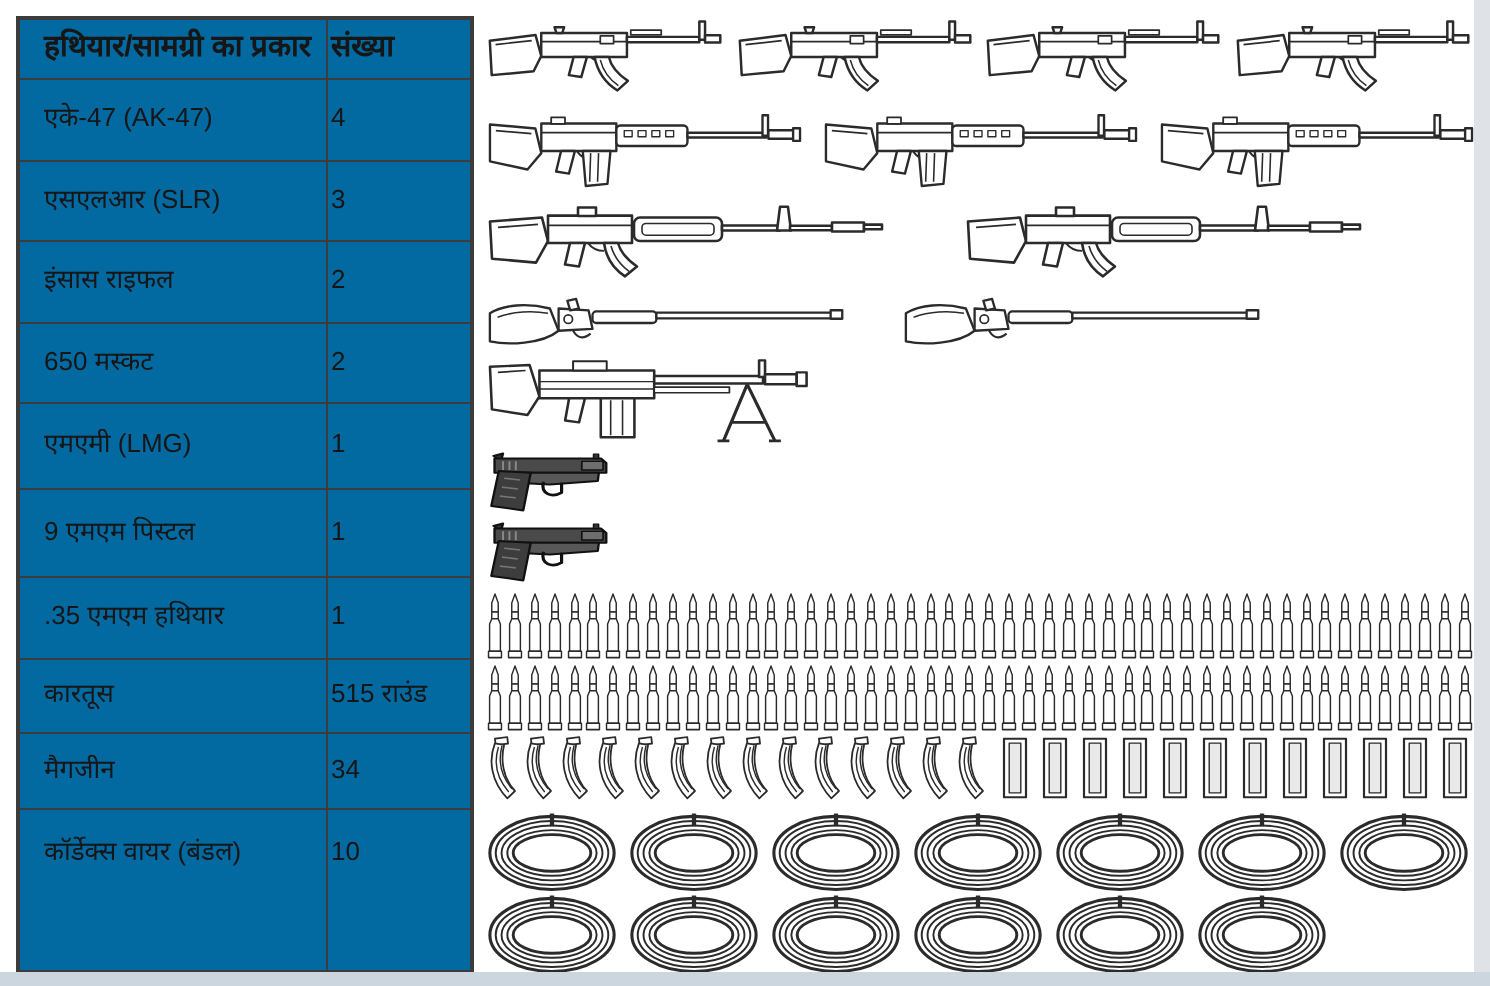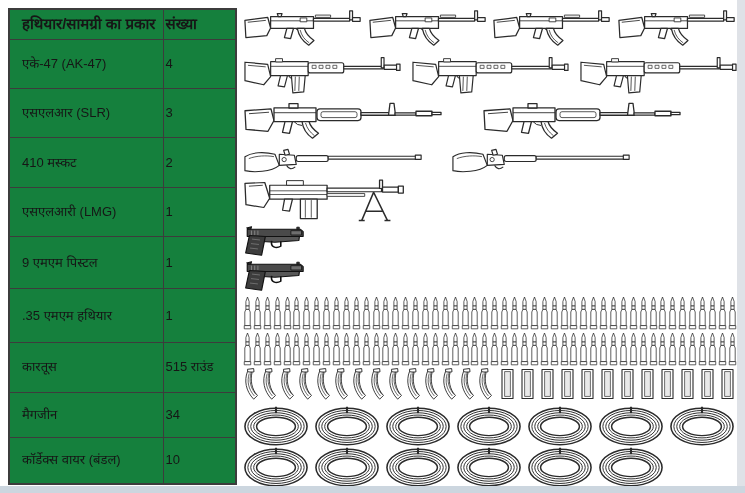--- a/index.html
+++ b/index.html
@@ -9,21 +9,21 @@
     font-family:"Liberation Sans","DejaVu Sans",sans-serif;
     color:var(--ink,#1c1c1c);
   }
   .page{position:absolute;inset:0;}
   .edge-right{position:absolute;top:0;right:0;width:8px;height:493px;background:var(--edge-right,#dfe2e7);}
   .edge-bottom{position:absolute;left:0;bottom:0;width:745px;height:7px;background:var(--edge-bottom,#ccd6df);}
 
   
   table.wtable{
     position:absolute;left:8px;top:8px;width:229px;height:477px;
-    border-collapse:collapse;table-layout:fixed;background:#15803d;
+    border-collapse:collapse;table-layout:fixed;background:#0369a1;
     border:2px solid var(--border,#3c3c3c);
   }
   .wtable th,.wtable td{
     border:1px solid var(--border,#3c3c3c);
     font-size:13px;line-height:1.25;vertical-align:middle;
     padding:0 4px 0 12px;text-align:left;color:#161616;
     overflow:hidden;white-space:nowrap;
   }
   .wtable th{font-weight:bold;font-size:15px;}
   .wtable th:last-child,.wtable td:last-child{padding:0 2px;}
@@ -212,25 +212,29 @@
     <tbody>
       <tr>
         <td>एके-47 (AK-47)</td>
         <td>4</td>
       </tr>
       <tr>
         <td>एसएलआर (SLR)</td>
         <td>3</td>
       </tr>
       <tr>
-        <td>410 मस्कट</td>
+        <td>इंसास राइफल</td>
         <td>2</td>
       </tr>
       <tr>
-        <td>एसएलआरी (LMG)</td>
+        <td>650 मस्कट</td>
+        <td>2</td>
+      </tr>
+      <tr>
+        <td>एमएमी (LMG)</td>
         <td>1</td>
       </tr>
       <tr>
         <td>9 एमएम पिस्टल</td>
         <td>1</td>
       </tr>
       <tr>
         <td>.35 एमएम हथियार</td>
         <td>1</td>
       </tr>

